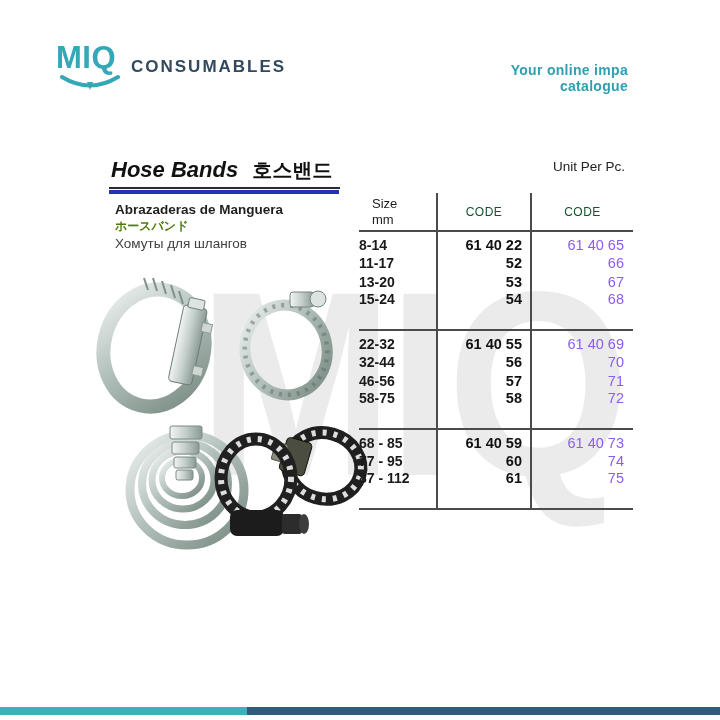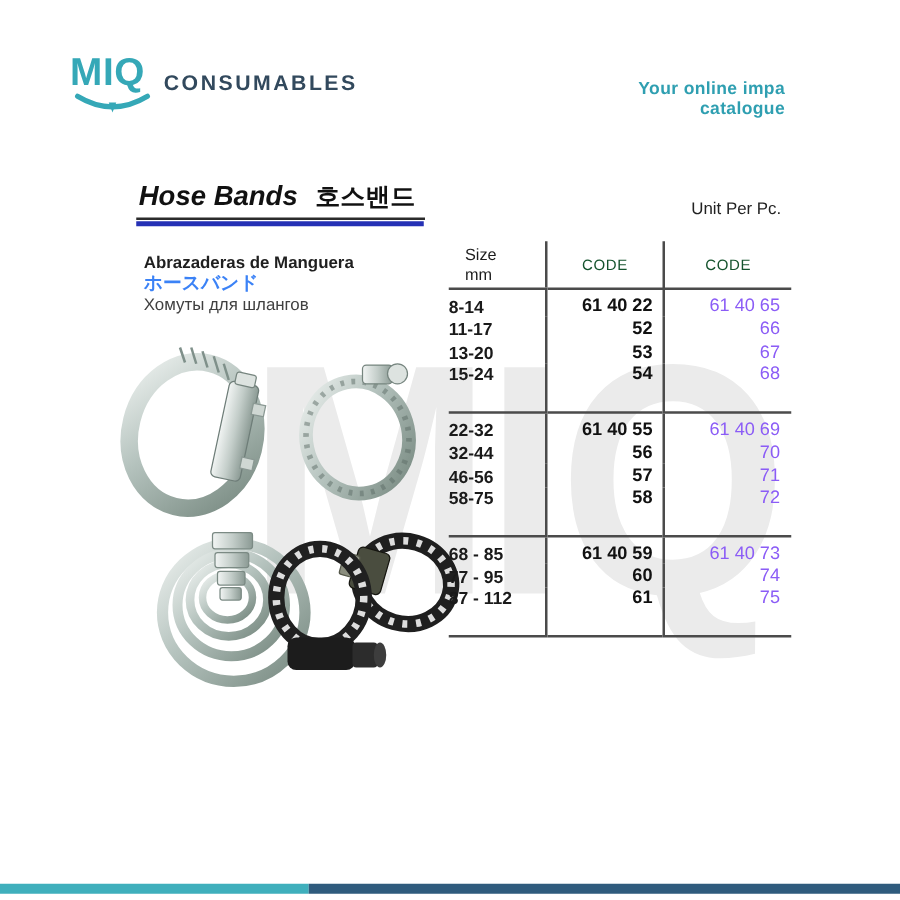--- a/index.html
+++ b/index.html
@@ -16,32 +16,32 @@
   .logo-word {
     position:absolute; left:131px; top:57px; font-size:17px; font-weight:600;
     color:#32495d; letter-spacing:2px;
   }
   .tagline {
     position:absolute; left:462px; top:62px; width:166px; text-align:right;
     font-size:14px; font-weight:700; color:#2f9fb1; letter-spacing:0.3px;
   }
 
   
-  .title-block { position:absolute; left:109px; top:144px; z-index:3; }
+  .title-block { position:absolute; left:109px; top:157px; z-index:3; }
   .title-line { display:inline-block; border-bottom:2px solid #2b2b2b; padding:0 8px 3px 2px; }
   .title-en { font-size:22px; font-weight:700; font-style:italic; color:#111; }
   .title-ko { font-size:20px; font-weight:700; color:#111; margin-left:14px; }
   .title-underline { width:230px; height:4px; background:#2531b5; margin-top:1px; }
 
   .unit-label { position:absolute; left:505px; top:159px; width:120px; text-align:right;
     font-size:13.5px; font-weight:500; color:#222; }
 
   .subtitles { position:absolute; left:115px; top:201px; z-index:3; line-height:17px; }
   .subtitle-es { font-size:13.5px; font-weight:600; color:#1f1f1f; }
-  .subtitle-ja { font-size:15px; font-weight:600; color:#3b82f6; }
+  .subtitle-ja { font-size:12px; font-weight:600; color:#4d7c0f; }
   .subtitle-ru { font-size:13.5px; font-weight:400; color:#404040; }
 
   
   .watermark {
     position:absolute; left:198px; top:252px; z-index:0;
     font-size:235px; font-weight:800; color:#ebebeb; line-height:1;
     letter-spacing:-6px; transform:scaleY(1.12); transform-origin:top left;
     user-select:none;
   }
 

